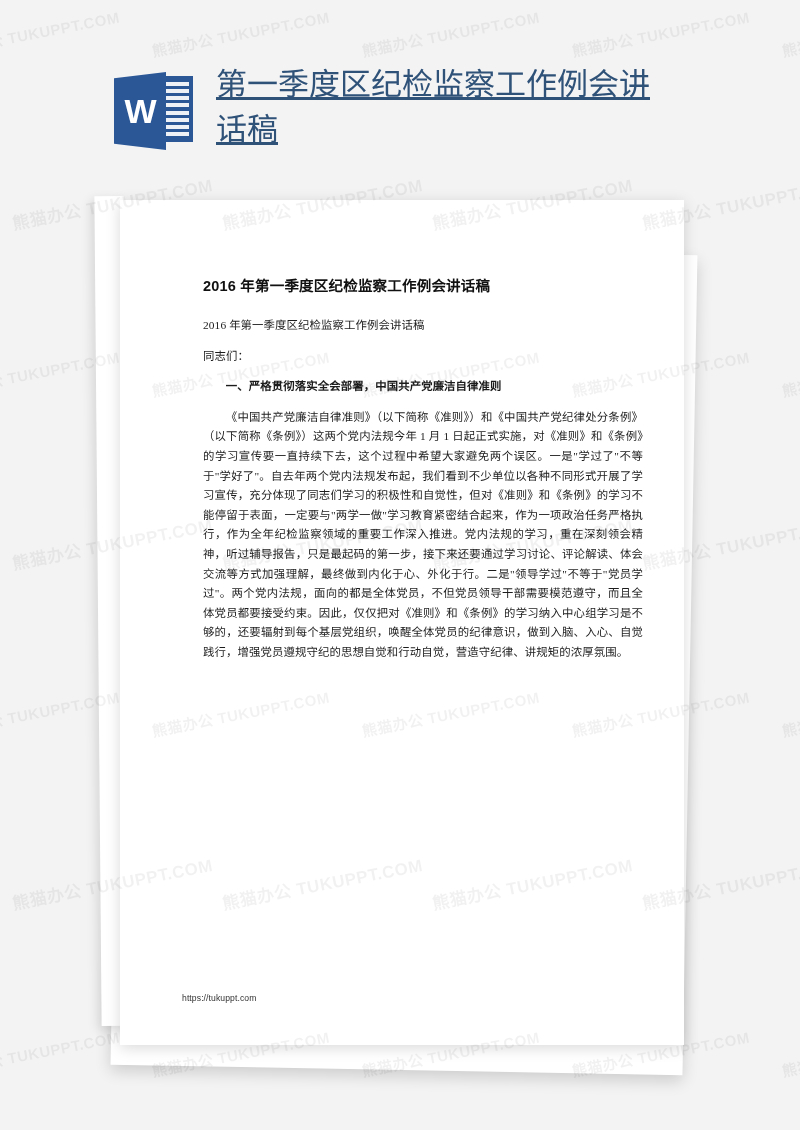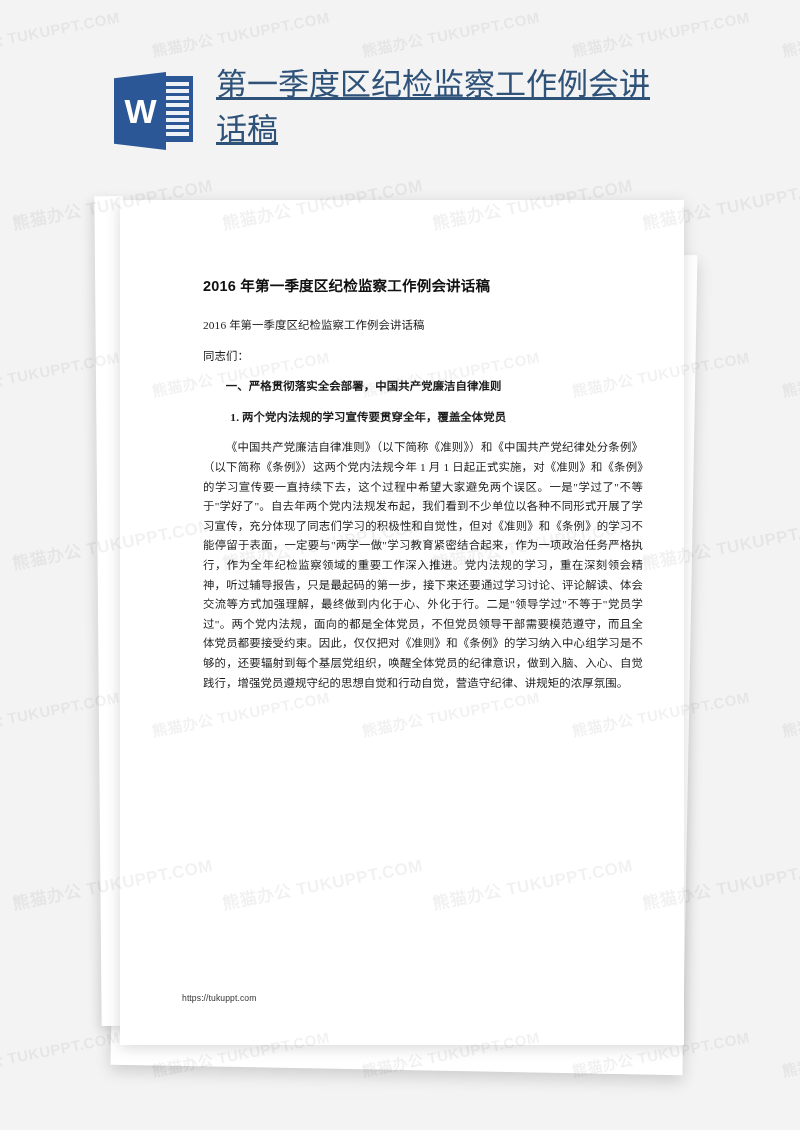--- a/index.html
+++ b/index.html
@@ -233,21 +233,20 @@
       <h1 class="doc-title">2016 年第一季度区纪检监察工作例会讲话稿</h1>
 
       <p class="para no-indent">2016 年第一季度区纪检监察工作例会讲话稿</p>
 
       <p class="para no-indent">同志们：</p>
 
 
       <p class="para heading">一、严格贯彻落实全会部署，中国共产党廉洁自律准则</p>
 
 
-      <p class="para subheading">1. 两个党内法规的学习宣传要贯穿全年，覆盖全体党员</p>
 
       <p class="para">《中国共产党廉洁自律准则》（以下简称《准则》）和《中国共产党纪律处分条例》（以下简称《条例》）这两个党内法规今年 1 月 1 日起正式实施，对《准则》和《条例》的学习宣传要一直持续下去，这个过程中希望大家避免两个误区。一是"学过了"不等于"学好了"。自去年两个党内法规发布起，我们看到不少单位以各种不同形式开展了学习宣传，充分体现了同志们学习的积极性和自觉性，但对《准则》和《条例》的学习不能停留于表面，一定要与"两学一做"学习教育紧密结合起来，作为一项政治任务严格执行，作为全年纪检监察领域的重要工作深入推进。党内法规的学习，重在深刻领会精神，听过辅导报告，只是最起码的第一步，接下来还要通过学习讨论、评论解读、体会交流等方式加强理解，最终做到内化于心、外化于行。二是"领导学过"不等于"党员学过"。两个党内法规，面向的都是全体党员，不但党员领导干部需要模范遵守，而且全体党员都要接受约束。因此，仅仅把对《准则》和《条例》的学习纳入中心组学习是不够的，还要辐射到每个基层党组织，唤醒全体党员的纪律意识，做到入脑、入心、自觉践行，增强党员遵规守纪的思想自觉和行动自觉，营造守纪律、讲规矩的浓厚氛围。</p>
 
     </div>
 
     <div class="doc-footer">https://tukuppt.com</div>
   </div>
 
 </div>
 

